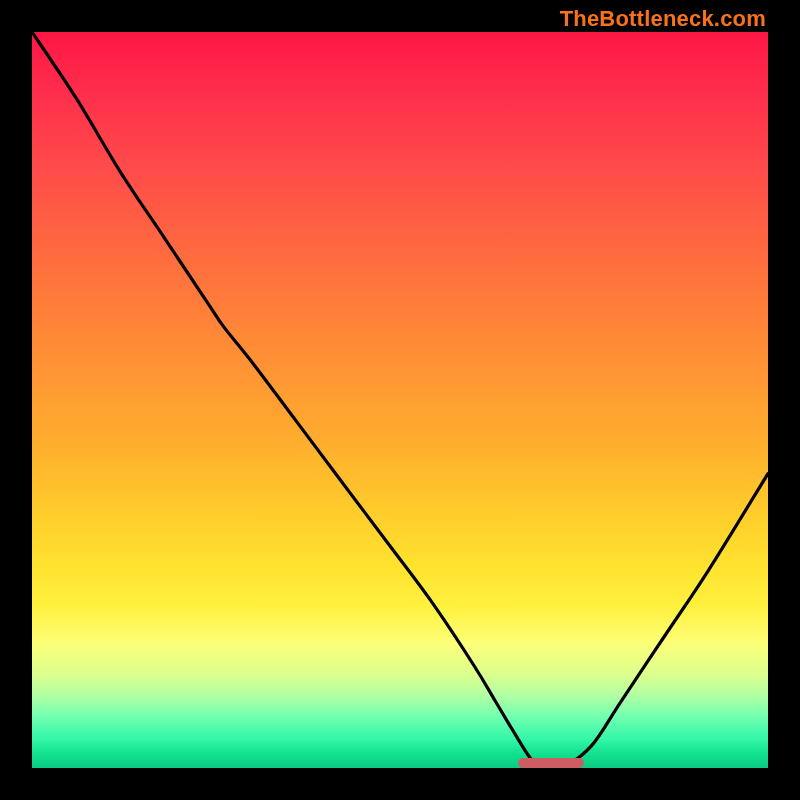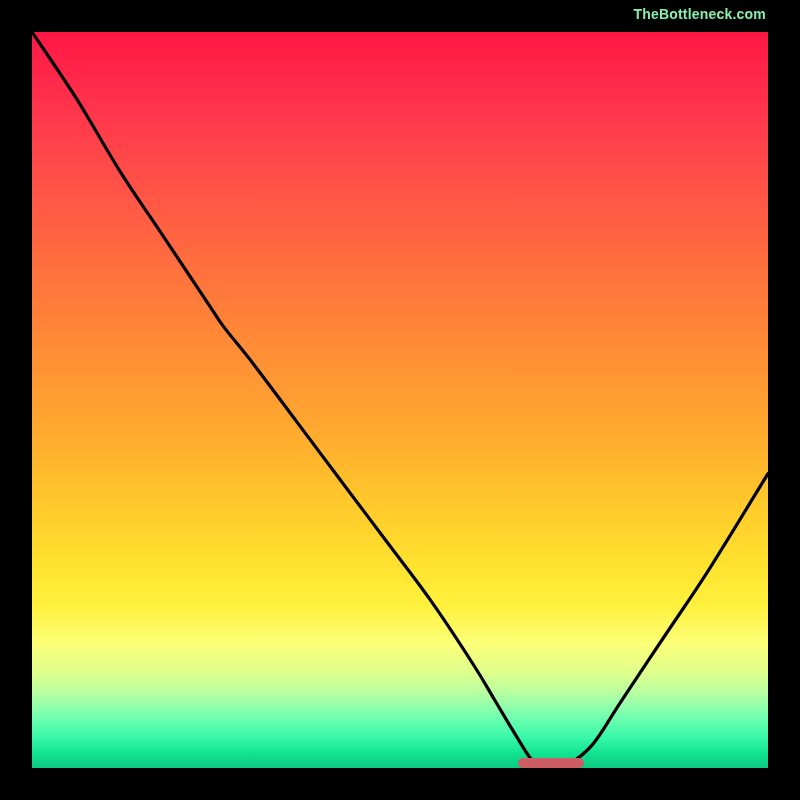--- a/index.html
+++ b/index.html
@@ -50,22 +50,22 @@
       #73ffb0 93%,
       #35f7a8 96%,
       #12e390 98%,
       #0bca81 100%
     );
   }
   .watermark {
     position: absolute;
     top: 6px;
     right: 34px;
-    color: #86efac;
-    font-size: 14px;
+    color: #f97316;
+    font-size: 22px;
     font-weight: 600;
     letter-spacing: 0.2px;
     user-select: none;
   }
   svg.curve {
     position: absolute;
     left: 0;
     top: 0;
     width: 100%;
     height: 100%;

